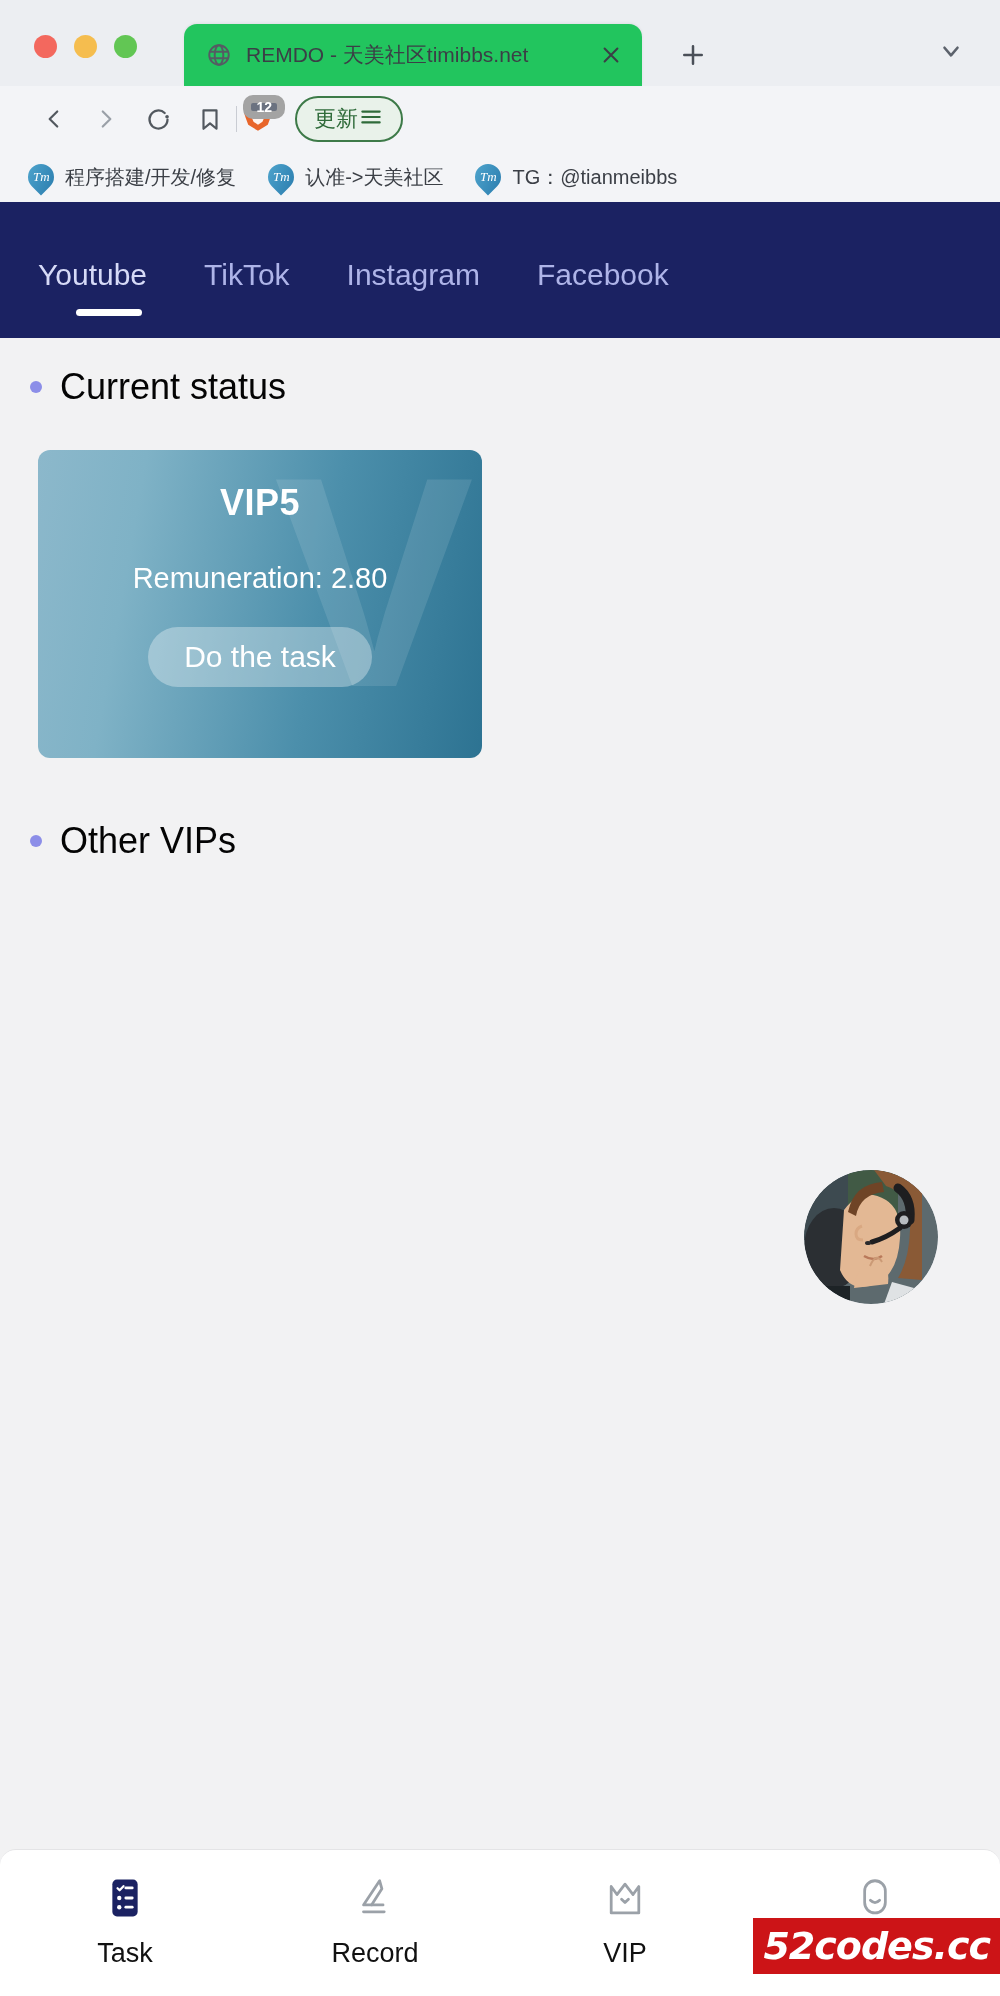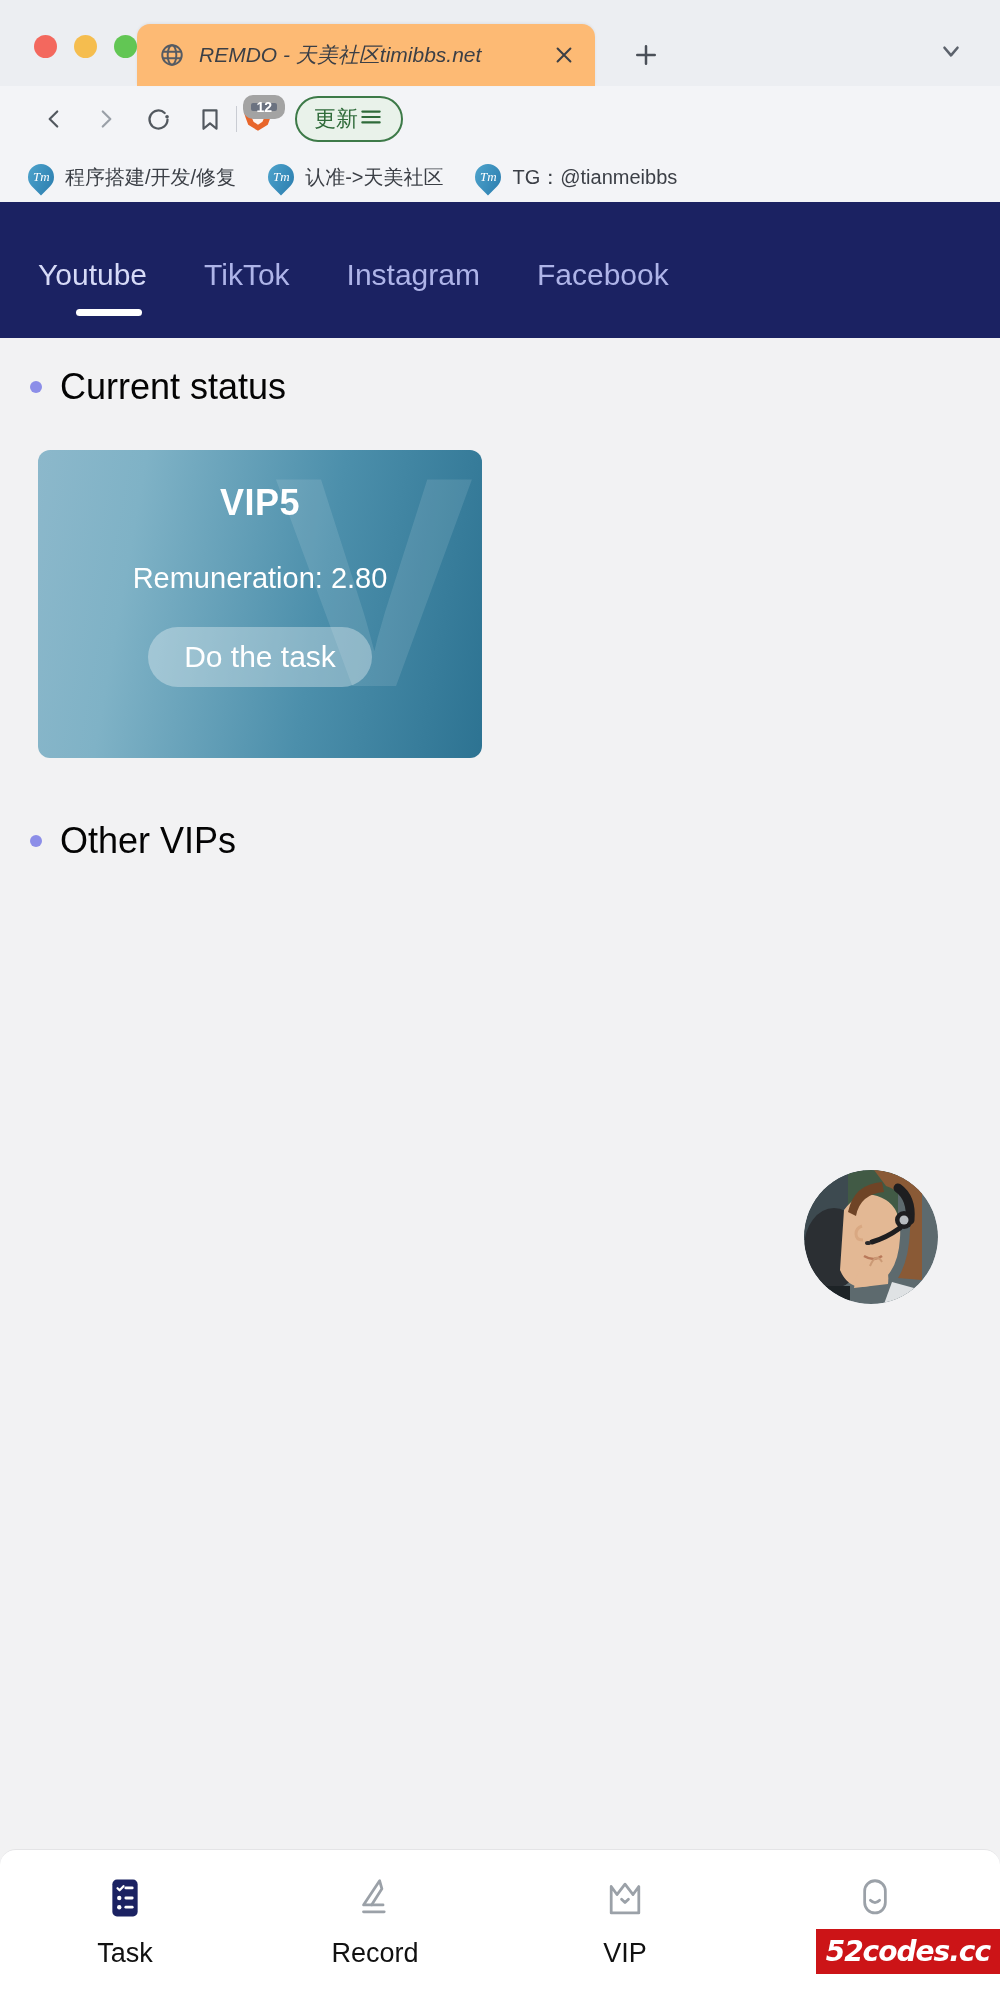--- a/index.html
+++ b/index.html
@@ -17,27 +17,26 @@
     height: 86px; background: #eceef2;
     display: flex; align-items: flex-end; padding: 0 0 0 34px; position: relative;
   }
   .traffic { display: flex; gap: 17px; align-items: center; padding-bottom: 28px; }
   .dot { width: 23px; height: 23px; border-radius: 50%; }
   .dot.red { background: #f3685e; }
   .dot.yellow { background: #f5bd4f; }
   .dot.green { background: #62c654; }
 
   .tab {
-    margin-bottom: 0;
+    margin-left: 47px; margin-bottom: 0;
     height: 62px; min-width: 458px;
-    background: #fdba74; border-radius: 13px 13px 0 0;
+    background: #22c55e; border-radius: 13px 13px 0 0;
     display: flex; align-items: center; gap: 14px;
     padding: 0 18px 0 22px;
     box-shadow: 0 -1px 3px rgba(0,0,0,.06);
-    font-style: italic;
   }
   .tab-favicon { width: 26px; height: 26px; flex: none; }
   .tab-title {
     font-size: 21px; color: #3b3f46; white-space: nowrap;
     overflow: hidden; text-overflow: ellipsis; flex: 1;
   }
   .tab-close { width: 26px; height: 26px; flex: none; display:flex; align-items:center; justify-content:center; }
   .tab-new { margin-left: 34px; margin-bottom: 14px; width: 34px; height: 34px; display:flex; align-items:center; justify-content:center;}
   .tabstrip-chevron { position: absolute; right: 34px; bottom: 20px; width: 30px; height: 30px; display:flex; align-items:center;justify-content:center;}
 
@@ -143,21 +142,21 @@
     border-radius: 16px 16px 0 0;
     display: flex; align-items: flex-start; padding-top: 22px;
   }
   .bn-item { flex: 1; display: flex; flex-direction: column; align-items: center; gap: 14px; }
   .bn-icon { height: 52px; display: flex; align-items: center; justify-content: center; }
   .bn-label { font-size: 27px; color: #111; }
 
   .watermark {
     position: absolute; right: 0; bottom: 22px;
     background: #cc1417; color: #ffffff;
-    font-size: 28px; font-weight: bold; font-style: italic;
+    font-size: 38px; font-weight: bold; font-style: italic;
     padding: 6px 10px; letter-spacing: -1px;
     font-family: "DejaVu Sans", sans-serif;
   }
 </style>
 </head>
 <body>
 
 <div class="browser">
 
   <div class="tabstrip">

